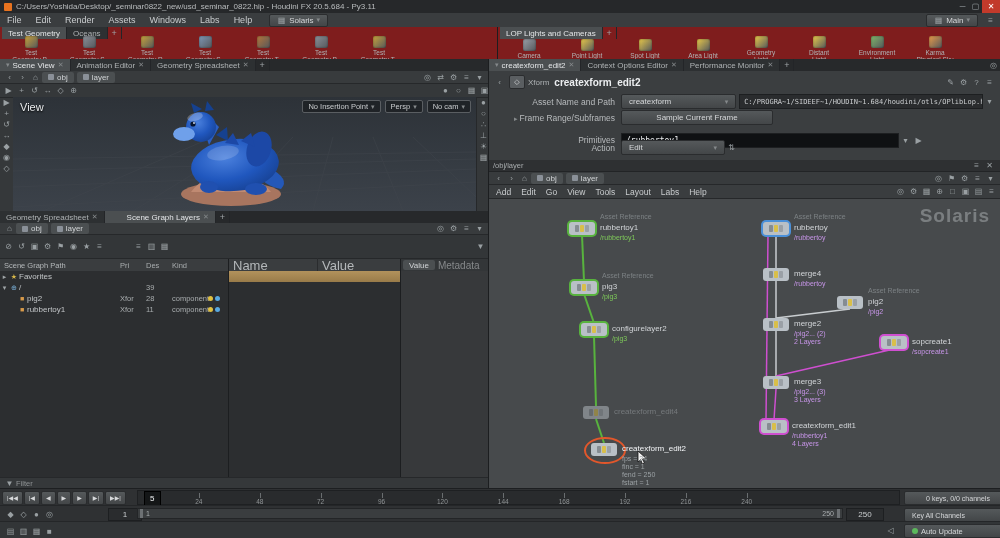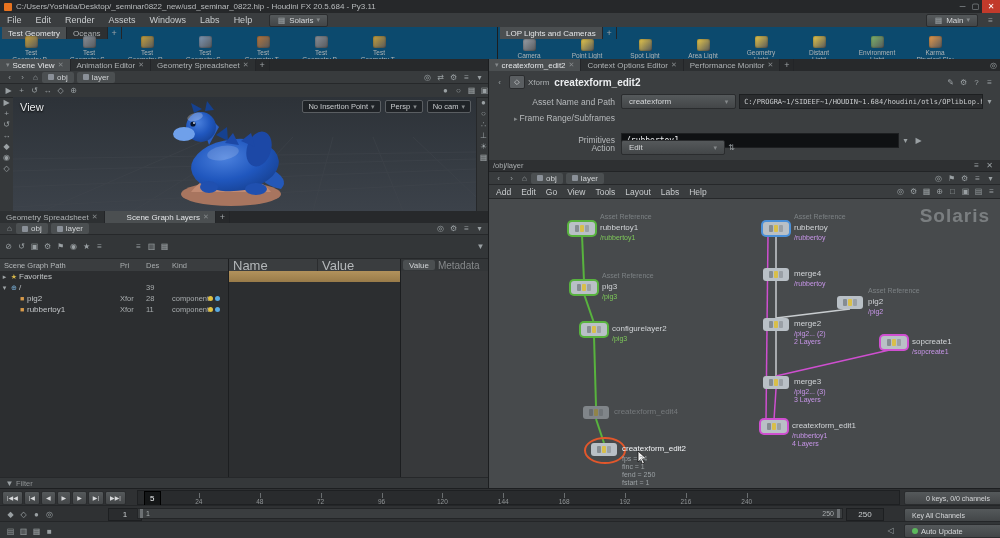--- a/index.html
+++ b/index.html
@@ -79,21 +79,21 @@
     </div>
     <span style="flex:1"></span>
     <div class="btn" style="height:11px;margin-right:6px;">
       <span class="ic" style="width:9px;">▦</span>
       <span>Main</span>
       <span class="tx">▾</span>
     </div>
     <span class="ic" style="margin-right:3px;">≡</span>
   </div>
 
-  <div class="abs" style="left:0;top:27px;width:1000px;height:32px;background:#0c4a6e;border-bottom:1px solid #202224;">
+  <div class="abs" style="left:0;top:27px;width:1000px;height:32px;background:#7f1d1d;border-bottom:1px solid #202224;">
     <div class="abs row" id="shelf-left-tabs" style="left:2px;top:0;height:12px;">
         <div class="tab active">Test Geometry</div>
         <div class="tab">Oceans</div>
         <div class="plus">+</div>
       </div>
     <div class="abs row" id="shelf-left-tools" style="left:2px;top:13px;height:19px;">
         <div class="tool">
           <div class="ticon" style="background: linear-gradient(135deg, rgb(200, 162, 60), rgb(85, 88, 92));"></div>
           <div>Test</div>
           <div>Geometry P..</div>
@@ -480,20 +480,23 @@
       <span class="plabel">Asset Name and Path</span>
       <div class="btn" style="width:106px;justify-content:space-between;">
         <span>createxform</span>
         <span class="tx">▾</span>
       </div>
       <div class="field mono" style="width:250px;margin-left:3px;font-size:7px;">C:/PROGRA~1/SIDEEF~1/HOUDIN~1.684/houdini/otls/OPlibLop.hda</div>
       <span class="ic">▾</span>
     </div>
     <div class="abs row" style="left:0;top:40px;right:4px;height:13px;">
       <span class="plabel"><span class="tx">▸ </span><span>Frame Range/Subframes</span></span>
+      <div class="btn" style="width:136px;">
+        <span>Sample Current Frame</span>
+      </div>
     </div>
     <div class="abs row" style="left:0;top:56px;right:4px;height:26px;">
       <span class="plabel">Primitives</span>
       <div class="field mono" style="width:268px;background:#0f1113;color:#eef0f2;font-size:8px;">/rubbertoy1</div>
       <span class="ic">▾</span>
       <span class="ic">▶</span>
     </div>
     <div class="abs row" style="left:0;top:70px;right:4px;height:13px;">
       <span class="plabel">Action</span>
       <div class="btn" style="width:88px;justify-content:space-between;">

